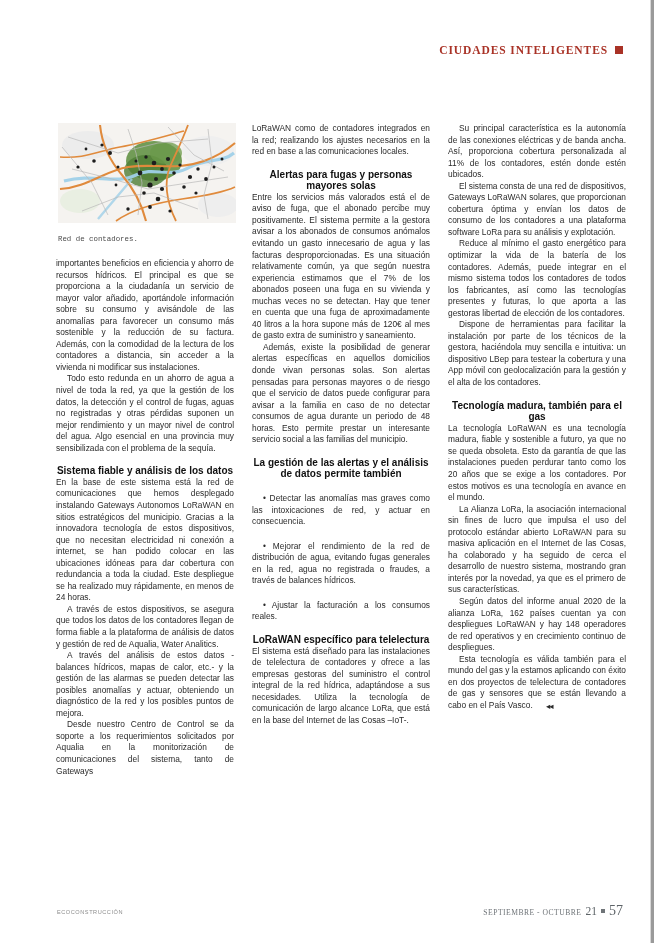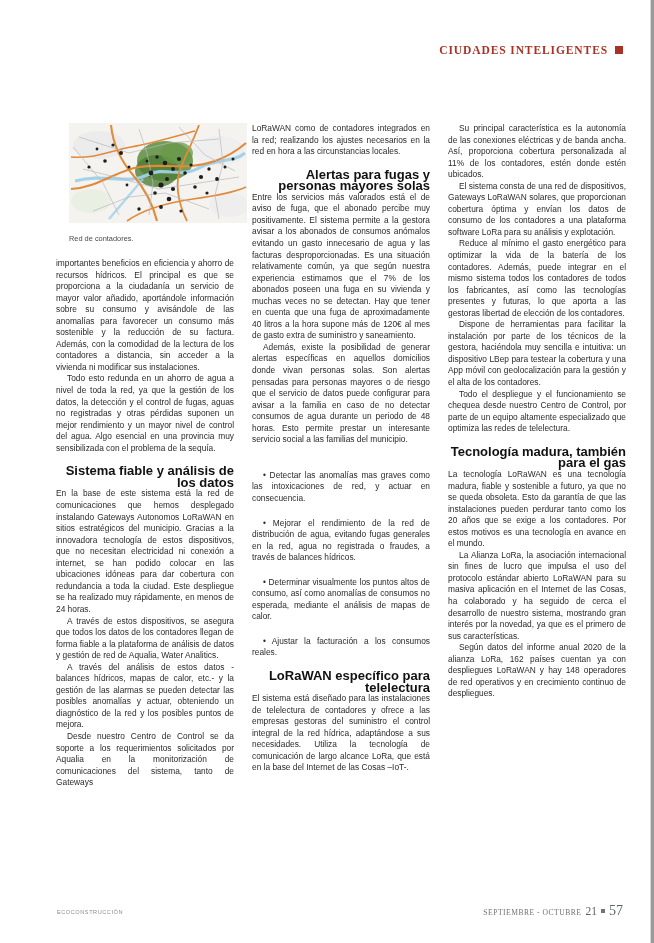--- a/index.html
+++ b/index.html
@@ -87,31 +87,32 @@
   }
   p.indent {
     text-indent: 11px;
   }
   .bullet {
     text-indent: 11px;
     margin-top: 13px;
   }
   h3 {
     margin: 0;
-    font-size: 13px;
+    font-size: 10px;
     line-height: 11.6px;
     font-weight: bold;
     color: #111111;
-    text-align: right;
+    text-align: center;
   }
   .sp-before-head { height: 11px; }
 
   
   .figure {
-    margin: 0 0 0 13px;
+    margin: 0 0 0 2px;
+    font-family: Liberation Mono, monospace;
   }
   .figure-img {
     width: 178px;
     height: 100px;
     position: relative;
     overflow: hidden;
     background: #f3f1ee;
   }
   .figure-caption {
     margin-top: 11px;
@@ -267,46 +268,46 @@
       <p class="indent">Todo esto redunda en un ahorro de agua a nivel de toda la red, ya que la gestión de los datos, la detección y el control de fugas, aguas no registradas y otras pérdidas suponen un mejor rendimiento y un mayor nivel de control del agua. Algo esencial en una provincia muy sensibilizada con el problema de la sequía.</p>
       <div class="sp-before-head"></div>
       <h3>Sistema fiable y análisis de los datos</h3>
       <p>En la base de este sistema está la red de comunicaciones que hemos desplegado instalando Gateways Autonomos LoRaWAN en sitios estratégicos del municipio. Gracias a la innovadora tecnología de estos dispositivos, que no necesitan electricidad ni conexión a internet, se han podido colocar en las ubicaciones idóneas para dar cobertura con redundancia a toda la ciudad. Este despliegue se ha realizado muy rápidamente, en menos de 24 horas.</p>
       <p class="indent">A través de estos dispositivos, se asegura que todos los datos de los contadores llegan de forma fiable a la plataforma de análisis de datos y gestión de red de Aqualia, Water Analitics.</p>
       <p class="indent">A través del análisis de estos datos - balances hídricos, mapas de calor, etc.- y la gestión de las alarmas se pueden detectar las posibles anomalías y actuar, obteniendo un diagnóstico de la red y los posibles puntos de mejora.</p>
       <p class="indent">Desde nuestro Centro de Control se da soporte a los requerimientos solicitados por Aqualia en la monitorización de comunicaciones del sistema, tanto de Gateways</p>
     </div>
 
     <div class="col">
-      <p>LoRaWAN como de contadores integrados en la red; realizando los ajustes necesarios en la red en hora a las circunstancias locales.</p>
+      <p>LoRaWAN como de contadores integrados en la red; realizando los ajustes necesarios en la red en base a las comunicaciones locales.</p>
       <div class="sp-before-head"></div>
       <h3>Alertas para fugas y personas mayores solas</h3>
       <p>Entre los servicios más valorados está el de aviso de fuga, que el abonado percibe muy positivamente. El sistema permite a la gestora avisar a los abonados de consumos anómalos evitando un gasto innecesario de agua y las facturas desproporcionadas. Es una situación relativamente común, ya que según nuestra experiencia estimamos que el 7% de los abonados poseen una fuga en su vivienda y muchas veces no se detectan. Hay que tener en cuenta que una fuga de aproximadamente 40 litros a la hora supone más de 120€ al mes de gasto extra de suministro y saneamiento.</p>
       <p class="indent">Además, existe la posibilidad de generar alertas específicas en aquellos domicilios donde vivan personas solas. Son alertas pensadas para personas mayores o de riesgo que el servicio de datos puede configurar para avisar a la familia en caso de no detectar consumos de agua durante un periodo de 48 horas. Esto permite prestar un interesante servicio social a las familias del municipio.</p>
       <div class="sp-before-head"></div>
+      <h3>La gestión de las alertas y el análisis de datos permite también</h3>
       <p class="bullet">• Detectar las anomalías mas graves como las intoxicaciones de red, y actuar en consecuencia.</p>
       <p class="bullet">• Mejorar el rendimiento de la red de distribución de agua, evitando fugas generales en la red, agua no registrada o fraudes, a través de balances hídricos.</p>
-      <p class="bullet">• Determinar visualmente los puntos altos de consumo, así como anomalías de consumos no esperada, mediante el análisis de mapas de calor.</p>
       <p class="bullet">• Ajustar la facturación a los consumos reales.</p>
       <div class="sp-before-head"></div>
       <h3>LoRaWAN específico para telelectura</h3>
       <p>El sistema está diseñado para las instalaciones de telelectura de contadores y ofrece a las empresas gestoras del suministro el control integral de la red hídrica, adaptándose a sus necesidades. Utiliza la tecnología de comunicación de largo alcance LoRa, que está en la base del Internet de las Cosas –IoT-.</p>
     </div>
 
     <div class="col">
       <p class="indent">Su principal característica es la autonomía de las conexiones eléctricas y de banda ancha. Así, proporciona cobertura personalizada al 11% de los contadores, estén donde estén ubicados.</p>
       <p class="indent">El sistema consta de una red de dispositivos, Gateways LoRaWAN solares, que proporcionan cobertura óptima y envían los datos de consumo de los contadores a una plataforma software LoRa para su análisis y explotación.</p>
       <p class="indent">Reduce al mínimo el gasto energético para optimizar la vida de la batería de los contadores. Además, puede integrar en el mismo sistema todos los contadores de todos los fabricantes, así como las tecnologías presentes y futuras, lo que aporta a las gestoras libertad de elección de los contadores.</p>
       <p class="indent">Dispone de herramientas para facilitar la instalación por parte de los técnicos de la gestora, haciéndola muy sencilla e intuitiva: un dispositivo LBep para testear la cobertura y una App móvil con geolocalización para la gestión y el alta de los contadores.</p>
-      <p class="indent">Todo el despliegue y el funcionamiento se chequea desde nuestro Centro de Control, por parte de un equipo altamente especializado que optimiza las redes de telelectura.</p>
       <div class="sp-before-head"></div>
       <h3>Tecnología madura, también para el gas</h3>
       <p>La tecnología LoRaWAN es una tecnología madura, fiable y sostenible a futuro, ya que no se queda obsoleta. Esto da garantía de que las instalaciones pueden perdurar tanto como los 20 años que se exige a los contadores. Por estos motivos es una tecnología en avance en el mundo.</p>
       <p class="indent">La Alianza LoRa, la asociación internacional sin fines de lucro que impulsa el uso del protocolo estándar abierto LoRaWAN para su masiva aplicación en el Internet de las Cosas, ha colaborado y ha seguido de cerca el desarrollo de nuestro sistema, mostrando gran interés por la novedad, ya que es el primero de sus características.</p>
       <p class="indent">Según datos del informe anual 2020 de la alianza LoRa, 162 países cuentan ya con despliegues LoRaWAN y hay 148 operadores de red operativos y en crecimiento continuo de despliegues.</p>
+      <p class="indent"><span>Esta tecnología es válida también para el mundo del gas y la estamos aplicando con éxito en dos proyectos de telelectura de contadores de gas y sensores que se están llevando a cabo en el País Vasco.</span> <span class="endmark">◂◂</span></p>
     </div>
 
   </div>
 
   <div class="footer-left">ECOCONSTRUCCIÓN</div>
 
   <div class="footer-right">
     <span class="footer-issue">SEPTIEMBRE - OCTUBRE</span>
     <span class="footer-year">21</span>
     <span class="footer-sq"></span>

